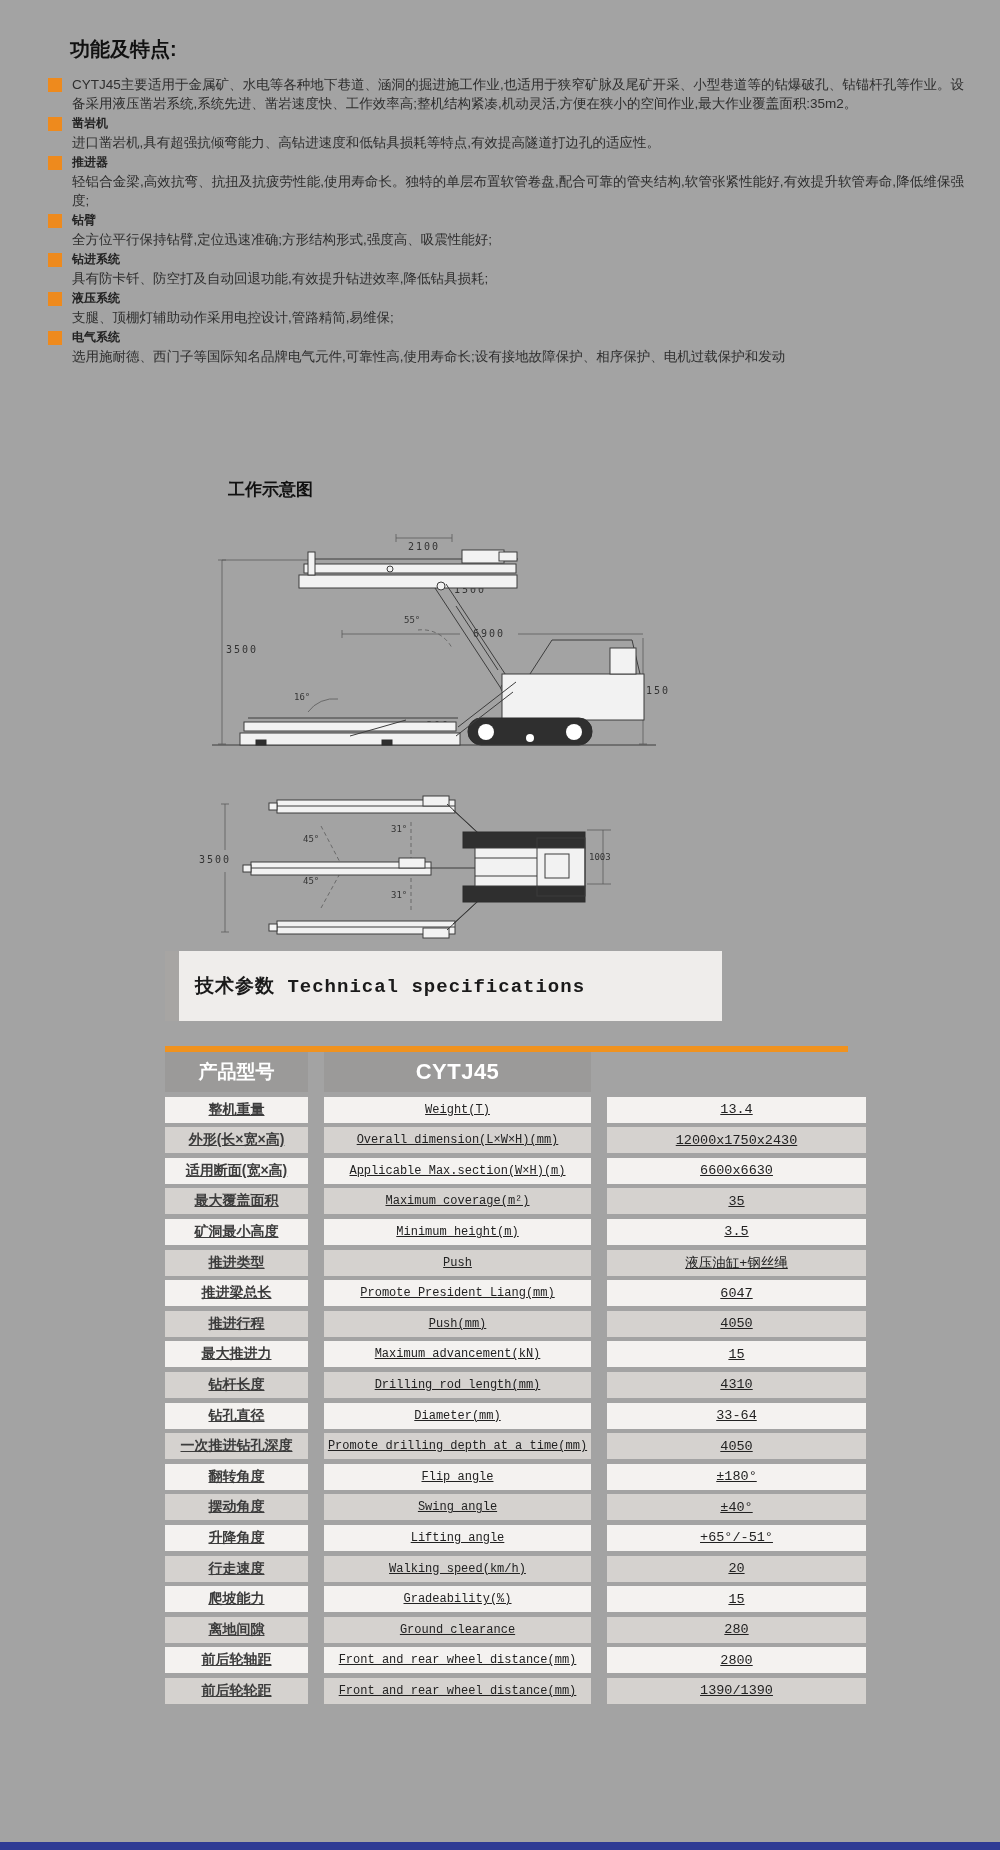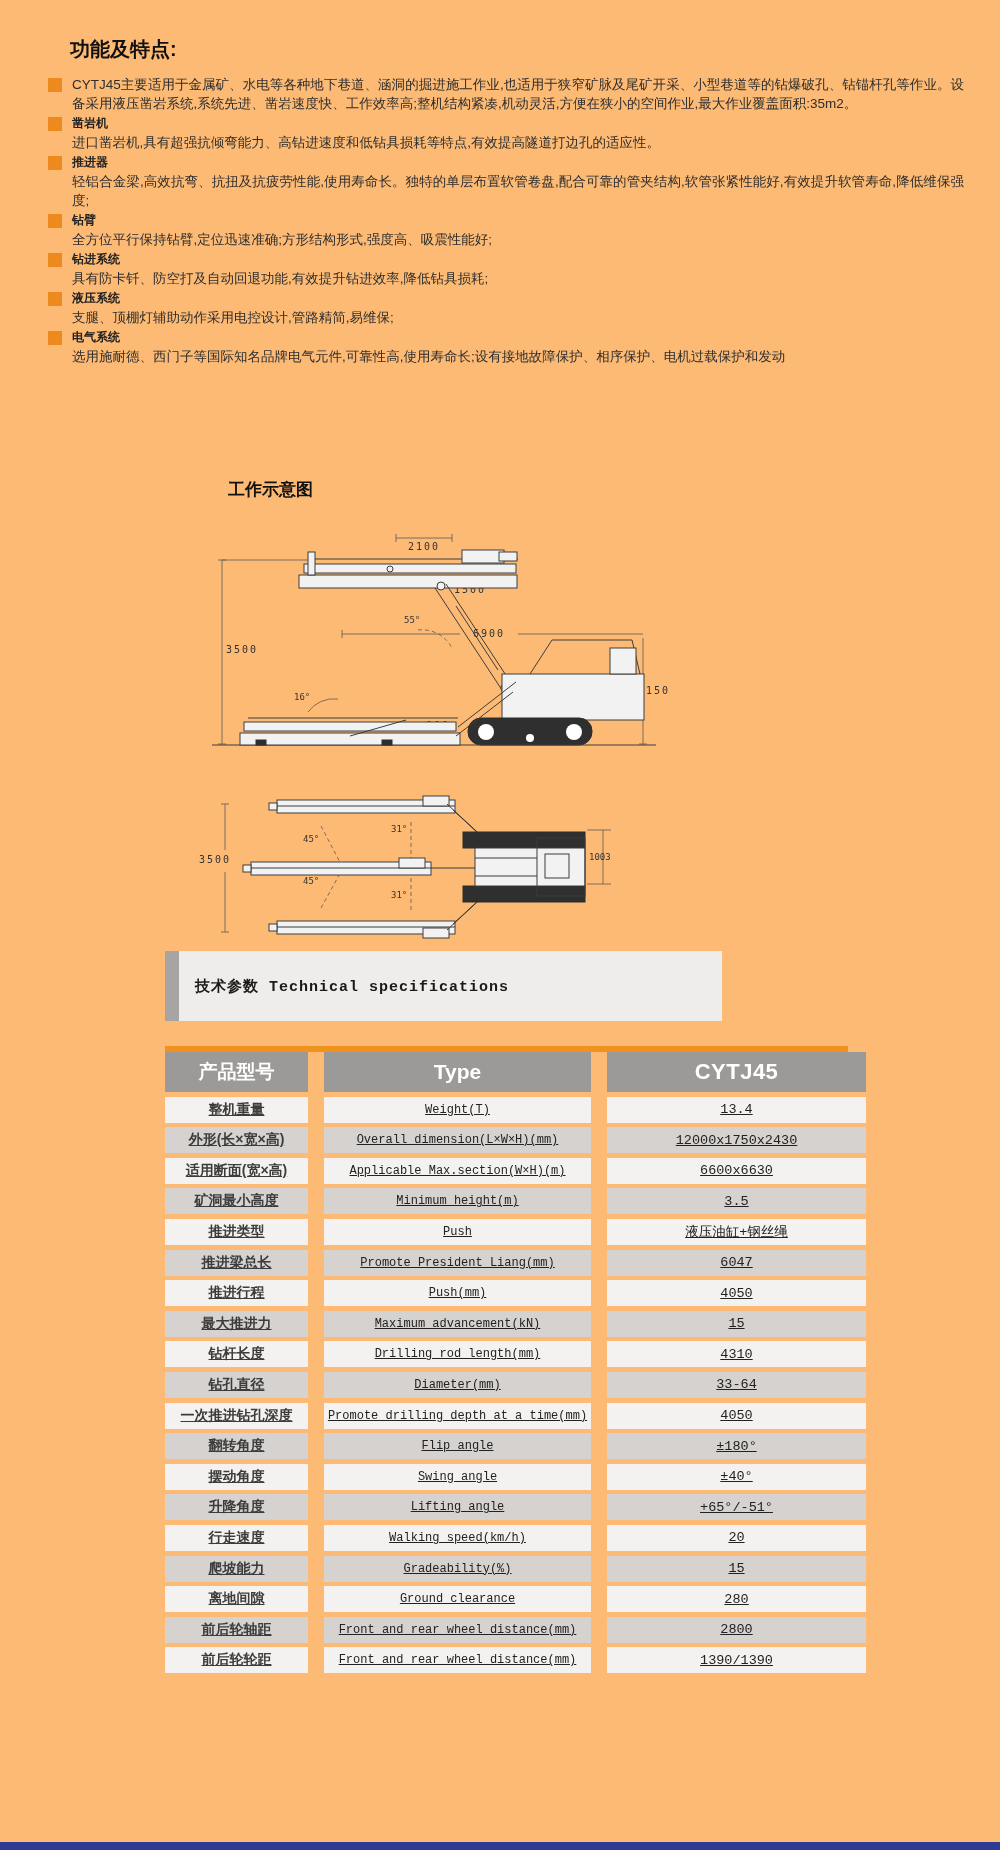--- a/index.html
+++ b/index.html
@@ -1,16 +1,16 @@
 <!DOCTYPE html>
 <html><head>
 <meta charset="utf-8">
 <style>
   html,body{margin:0;padding:0;background:#ffffff;}
-  .page{position:relative;width:1000px;height:1850px;background:#fdba74;overflow:hidden;
+  .page{position:relative;width:1000px;height:1850px;background:#a3a3a3;overflow:hidden;
         font-family:"Liberation Sans","DejaVu Sans",sans-serif;color:#1f1f1f;}
 
   
   .features{position:absolute;left:48px;top:36px;width:916px;}
   .features h2{font-size:20px;font-weight:bold;margin:0 0 12px 22px;color:#111;}
   .feat-item{position:relative;margin:0 0 1px 0;}
   .bullet{position:absolute;left:0;top:3px;width:14px;height:14px;background:#ee8a1d;}
   .feat-head{margin-left:24px;font-size:12px;font-weight:bold;line-height:19px;color:#222;}
   .feat-text{margin:0 0 0 24px;font-size:13.5px;line-height:19px;color:#2e2e2e;text-align:justify;}
   .intro .feat-text{margin-top:3px;}
@@ -24,21 +24,21 @@
   .mdark{stroke:#2c2c2c;stroke-width:1;fill:#2f2f2f;}
   .dline{stroke:#5a5a5a;stroke-width:0.8;fill:none;}
   .dtext{fill:#333;font-family:"DejaVu Sans Mono","Liberation Mono",monospace;font-size:10px;letter-spacing:2px;}
   .dtext2{fill:#333;font-family:"DejaVu Sans Mono","Liberation Mono",monospace;font-size:9px;}
   .dash{stroke-dasharray:4 3;}
 
   
   .banner{position:absolute;left:165px;top:951px;width:557px;height:70px;background:#efedeb;}
   .banner-bar{position:absolute;left:0;top:0;width:14px;height:70px;background:#a7a5a3;}
   .banner-text{position:absolute;left:30px;top:0;height:70px;display:flex;align-items:center;
-               font-family:"Liberation Mono","DejaVu Sans Mono",monospace;font-size:15px;
+               font-family:"Liberation Mono","DejaVu Sans Mono",monospace;font-size:19px;
                font-weight:bold;color:#1a1a1a;letter-spacing:1px;white-space:nowrap;}
 
   
   .spec-table{position:absolute;left:165px;top:1046px;width:683px;}
   .orange-bar{width:683px;height:6px;background:#f0921e;}
   .grid{display:grid;grid-template-columns:143px 267px 259px;column-gap:16px;}
   .thead{margin-top:0;}
   .th{background:#9b9a99;height:40px;display:flex;align-items:center;justify-content:center;
       color:#fff;font-weight:bold;}
   .th.c1{font-size:19px;}
@@ -233,40 +233,44 @@
   <div class="banner">
     <span class="banner-bar"></span>
     <span class="banner-text">技术参数 Technical specifications</span>
   </div>
 
   <div class="spec-table">
     <div class="orange-bar"></div>
 
     <div class="grid thead">
       <div class="th c1">产品型号</div>
-      <div class="th c2">Type</div>
       <div class="th c3">CYTJ45</div>
     </div>
 
     <div class="grid trow">
         <div class="td c1">整机重量</div>
         <div class="td c2">Weight(T)</div>
         <div class="td c3">13.4</div>
       </div>
     <div class="grid trow">
         <div class="td c1">外形(长×宽×高)</div>
         <div class="td c2">Overall dimension(L×W×H)(mm)</div>
         <div class="td c3">12000x1750x2430</div>
       </div>
     <div class="grid trow">
         <div class="td c1">适用断面(宽×高)</div>
         <div class="td c2">Applicable Max.section(W×H)(m)</div>
         <div class="td c3">6600x6630</div>
       </div>
     <div class="grid trow">
+        <div class="td c1">最大覆盖面积</div>
+        <div class="td c2">Maximum coverage(m²)</div>
+        <div class="td c3">35</div>
+      </div>
+    <div class="grid trow">
         <div class="td c1">矿洞最小高度</div>
         <div class="td c2">Minimum height(m)</div>
         <div class="td c3">3.5</div>
       </div>
     <div class="grid trow">
         <div class="td c1">推进类型</div>
         <div class="td c2">Push</div>
         <div class="td c3">液压油缸+钢丝绳</div>
       </div>
     <div class="grid trow">

